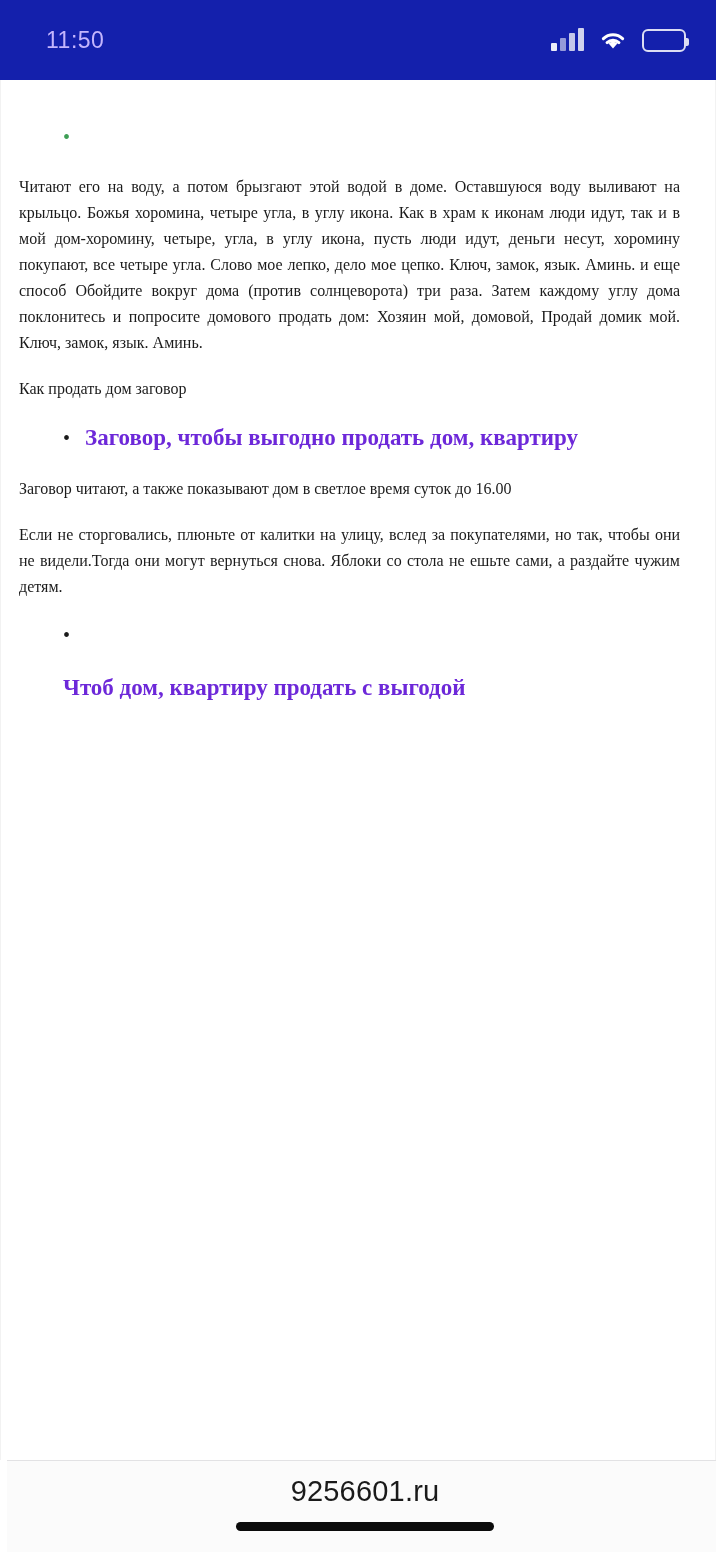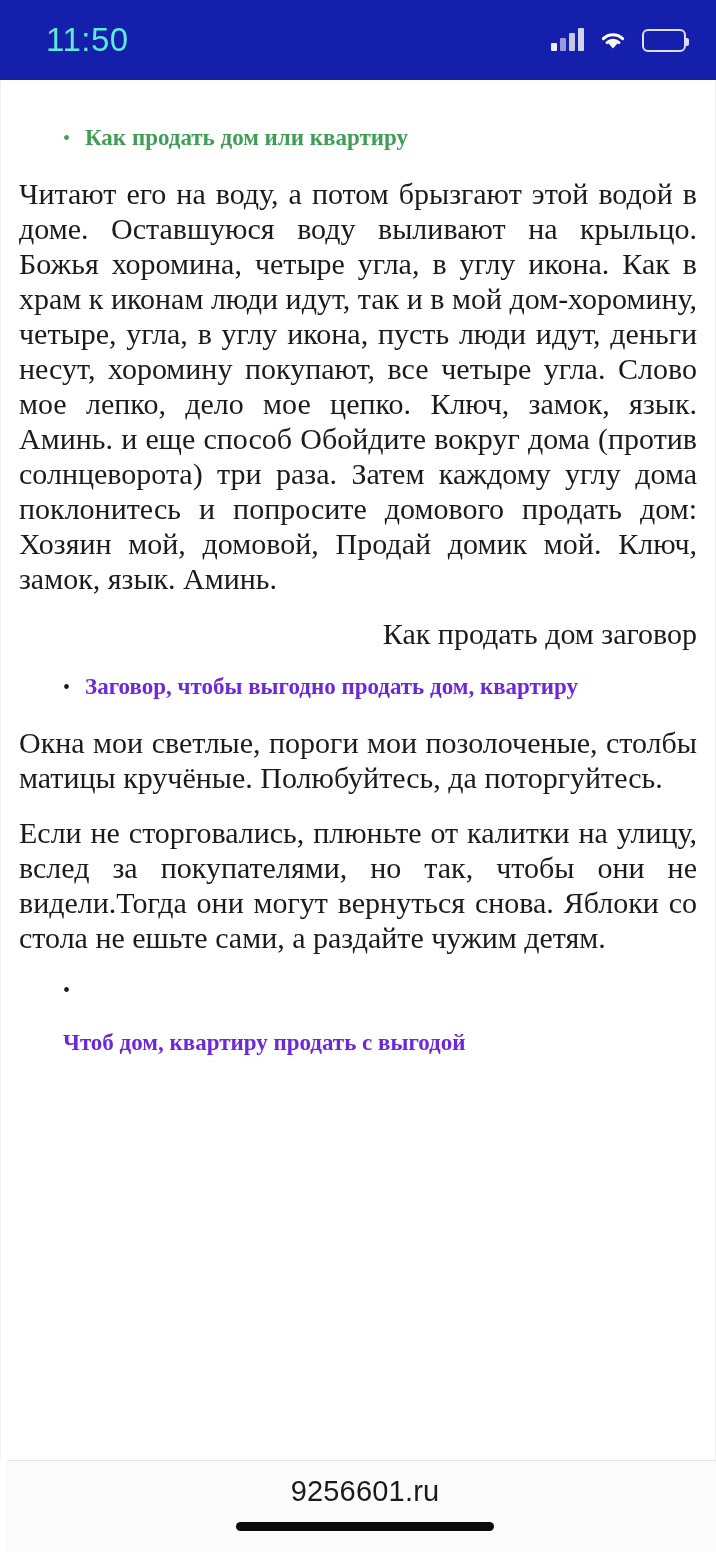--- a/index.html
+++ b/index.html
@@ -20,23 +20,23 @@
   .status-bar {
     height: 80px;
     background: #1420ac;
     display: flex;
     align-items: center;
     justify-content: space-between;
     padding: 0 30px 0 46px;
     box-sizing: border-box;
   }
   .status-time {
-    color: #5eead4;
+    color: #c4b5fd;
     font-family: "Liberation Sans", "DejaVu Sans", sans-serif;
-    font-size: 33px;
+    font-size: 23px;
     font-weight: 500;
     letter-spacing: 0.5px;
   }
   .status-icons {
     display: flex;
     align-items: center;
     gap: 14px;
   }
   .signal {
     display: flex;
@@ -91,29 +91,29 @@
     border-left: 1px solid #f2f2f2;
     border-right: 1px solid #f2f2f2;
     overflow: hidden;
   }
   .article {
     padding: 26px 18px 0 18px;
     box-sizing: border-box;
   }
 
   p.body {
-    margin: 0 0 20px 0;
-    font-size: 30px;
-    line-height: 35px;
+    margin: 0 17px 20px 0;
+    font-size: 16px;
+    line-height: 26px;
     color: #1b1b1b;
     text-align: justify;
     text-justify: inter-word;
     font-family: "Liberation Serif", "DejaVu Serif", serif;
   }
-  p.body.plain { text-align: right; }
+  p.body.plain { text-align: left; }
 
   .heading {
     display: flex;
     align-items: baseline;
     margin: 0 0 22px 0;
     padding-left: 44px;
   }
   .heading .bullet {
     width: 22px;
     flex: 0 0 22px;
@@ -184,29 +184,28 @@
     <span class="battery">
       <span class="fill"></span>
     </span>
   </div>
 </div>
 
 <div class="page">
   <div class="article" id="article">
       <div class="heading green sp-top">
         <span class="bullet">•</span>
-        <span class="htext">Как продать дом или квартиру</span>
       </div>
       <p class="body">Читают его на воду, а потом брызгают этой водой в доме. Оставшуюся воду выливают на крыльцо. Божья хоромина, четыре угла, в углу икона. Как в храм к иконам люди идут, так и в мой дом-хоромину, четыре, угла, в углу икона, пусть люди идут, деньги несут, хоромину покупают, все четыре угла. Слово мое лепко, дело мое цепко. Ключ, замок, язык. Аминь.    и еще способ Обойдите вокруг дома (против солнцеворота) три раза. Затем каждому углу дома поклонитесь и попросите домового продать дом: Хозяин мой, домовой, Продай домик мой. Ключ, замок, язык. Аминь.</p>
       <p class="body plain">Как продать дом заговор</p>
       <div class="heading sp-top">
         <span class="bullet">•</span>
         <span class="htext">Заговор, чтобы выгодно продать дом, квартиру</span>
       </div>
-      <p class="body">Окна мои светлые, пороги мои позолоченые, столбы матицы кручёные. Полюбуйтесь, да поторгуйтесь.</p>
+      <p class="body">Заговор читают, а также показывают дом в светлое время суток до 16.00</p>
       <p class="body">Если не сторговались, плюньте от калитки на улицу, вслед за покупателями, но так, чтобы они не видели.Тогда они могут вернуться снова. Яблоки со стола не ешьте сами, а раздайте чужим детям.</p>
       <div class="heading sp-top">
         <span class="bullet">•</span>
       </div>
       <div class="heading sp-top">
         <span class="htext">Чтоб дом, квартиру продать с выгодой</span>
       </div>
     </div>
 </div>
 

